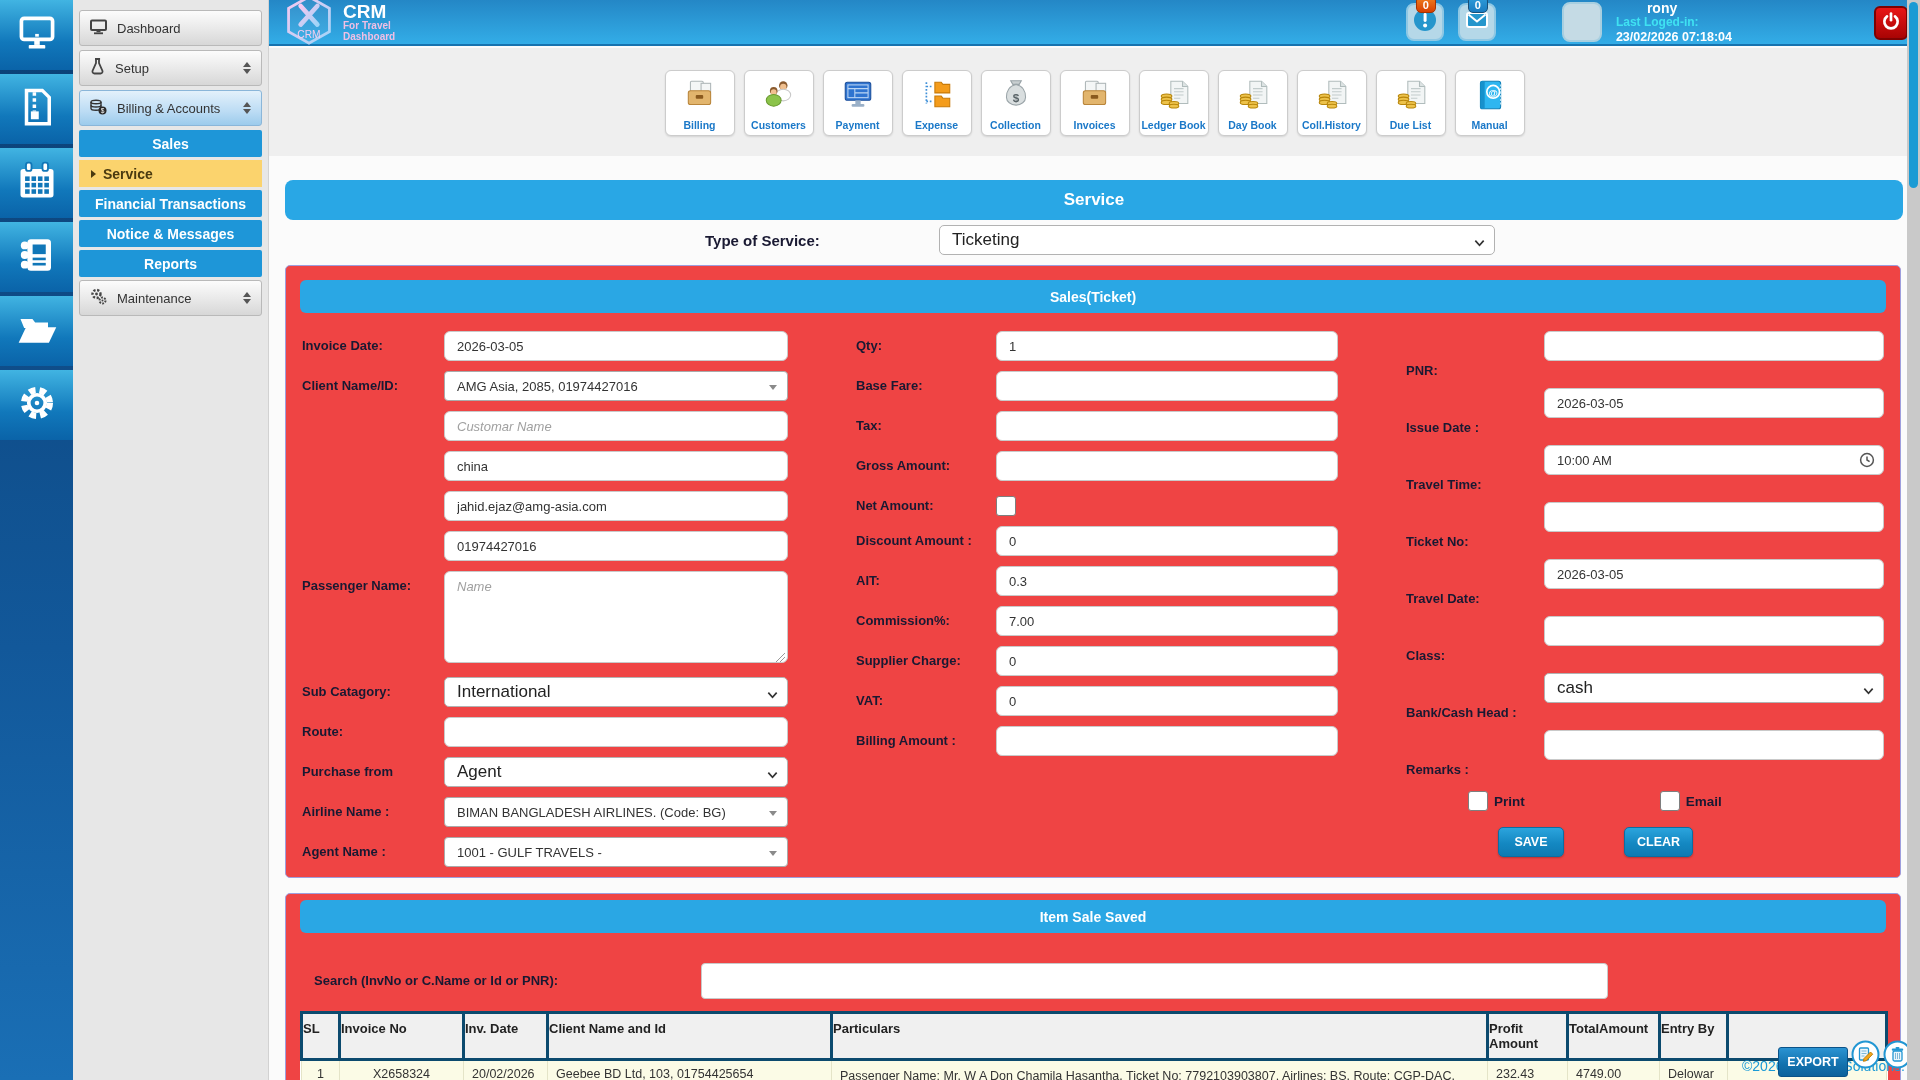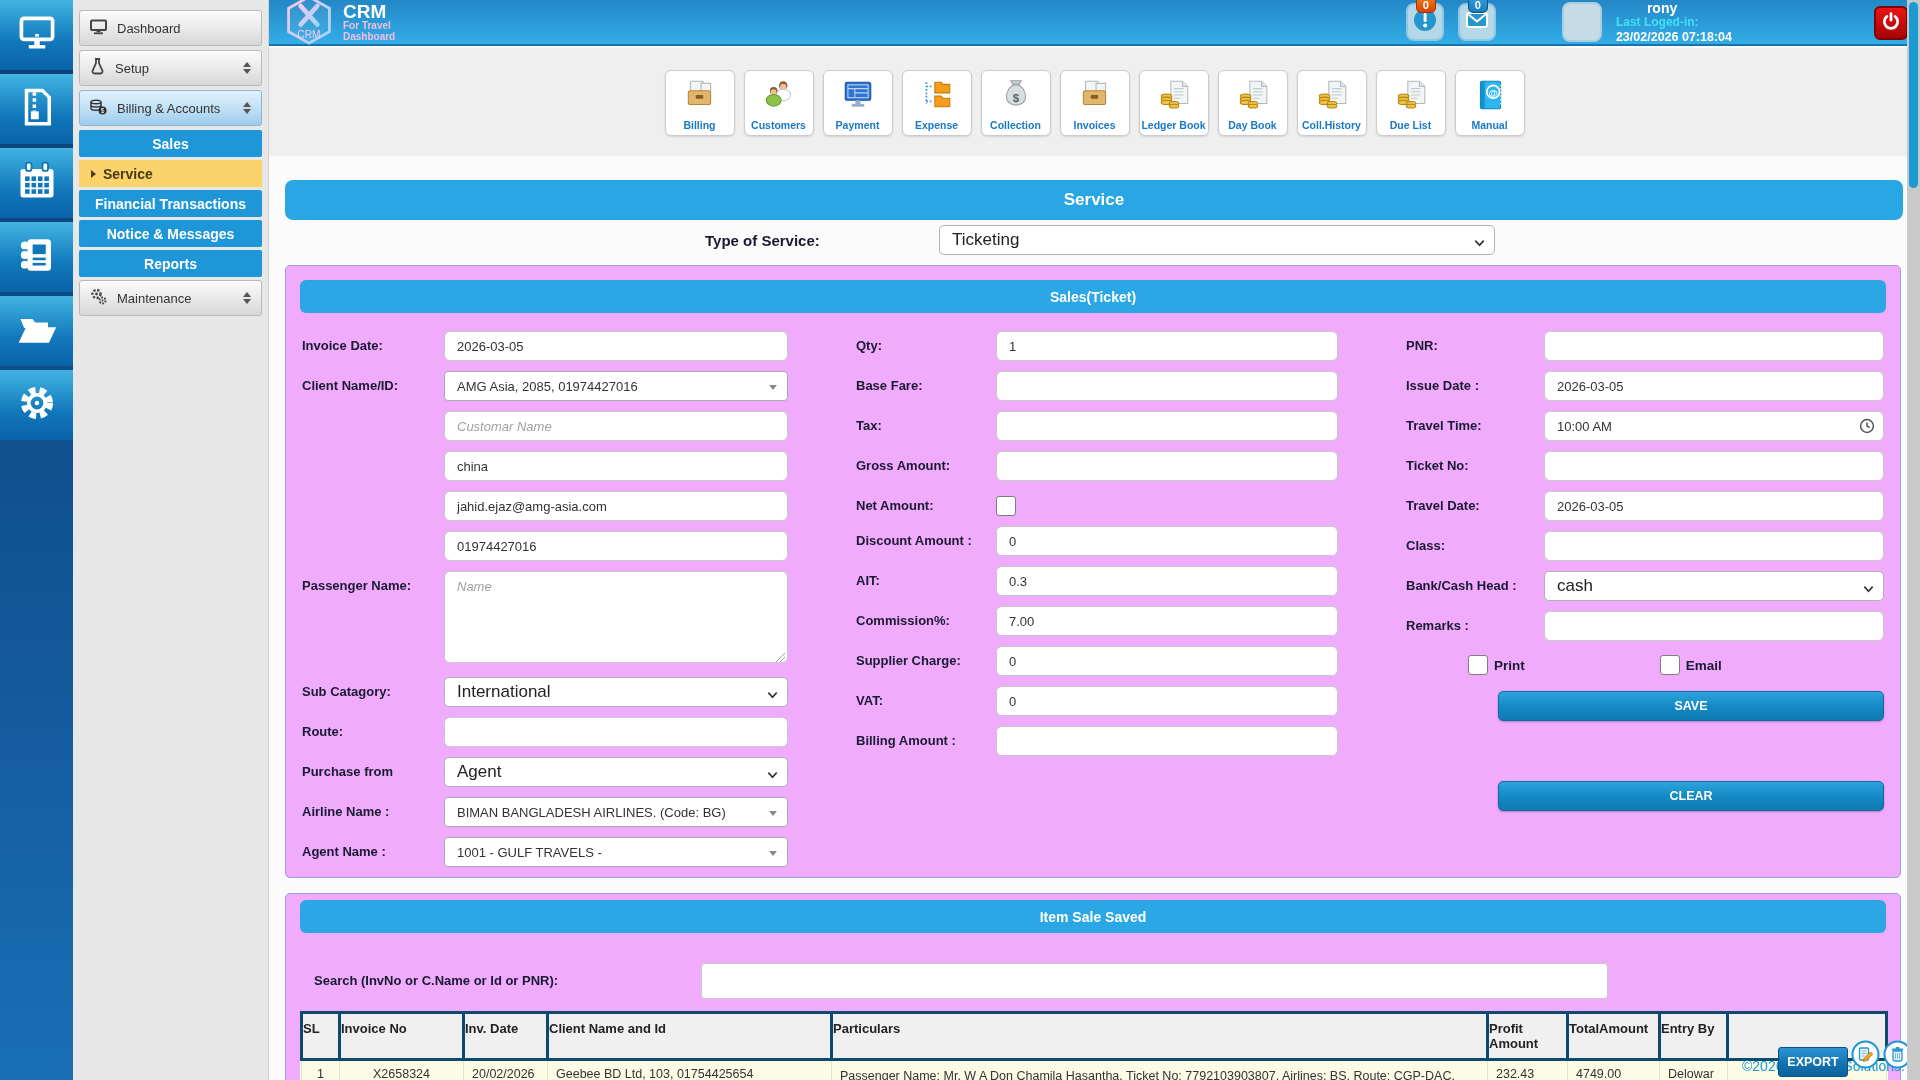--- a/index.html
+++ b/index.html
@@ -68,29 +68,29 @@
 
   
   .service-bar { position:absolute; left:285px; top:180px; width:1618px; height:40px; background:#29a7e5;
     border-radius:8px; display:flex; align-items:center; justify-content:center;
     color:#fff; font-size:17px; font-weight:bold; }
   .type-row { position:absolute; left:285px; top:224px; width:1618px; height:34px; }
   .type-label { position:absolute; left:420px; top:8px; font-size:15px; font-weight:bold; color:#191932; }
   .type-select { position:absolute; left:654px; top:1px; width:556px; }
 
   
-  .panel { position:absolute; background:#f0abfc; border:1px solid #9e9edd; border-radius:5px; }
+  .panel { position:absolute; background:#ef4444; border:1px solid #9e9edd; border-radius:5px; }
   .form-panel { left:285px; top:265px; width:1616px; height:613px; padding:14px; }
   .sec-bar { height:33px; background:#2aa7e4; border-radius:6px; display:flex; align-items:center;
     justify-content:center; color:#fff; font-size:14px; font-weight:bold; }
   .form-cols { display:flex; justify-content:space-between; padding:18px 2px 0 2px; }
   .col-l { width:486px; } .col-m { width:482px; } .col-r { width:478px; }
   .frow { display:flex; margin-bottom:10px; }
   .flabel { flex:0 0 142px; font-size:13px; font-weight:bold; color:#191932; padding-top:7px; }
-  .col-m .flabel { flex-basis:140px; } .col-r .flabel { flex-basis:138px; }
+  .col-m .flabel { flex-basis:140px; } .col-r .flabel { flex-basis:138px;margin-top:25px; }
   .fctrl { flex:1; position:relative; }
   .inp { width:100%; height:30px; border:1px solid #c9c9c9; border-radius:6px; padding:0 12px;
     font:13px "Liberation Sans",sans-serif; color:#333; background:#fff; }
   .inp::placeholder { color:#a0a0a0; font-style:italic; }
   .tarea { width:100%; height:92px; border:1px solid #c9c9c9; border-radius:6px; padding:7px 12px;
     font:13px "Liberation Sans",sans-serif; color:#333; background:#fff; resize:none; }
   .tarea::placeholder { color:#a0a0a0; font-style:italic; }
   .resize-corner { position:absolute; right:3px; bottom:5px; width:9px; height:9px;
     background:linear-gradient(135deg,transparent 0 45%,#999 45% 52%,transparent 52% 68%,#999 68% 75%,transparent 75%); }
   .sel { height:30px; border:1px solid #b2b2b2; border-radius:5px; background:#fff; display:flex;
@@ -99,21 +99,21 @@
     align-items:center; padding:0 26px 0 12px; font-size:13px; color:#333; position:relative; cursor:pointer; }
   .chev { position:absolute; right:8px; top:8px; }
   .tri-dn { position:absolute; right:10px; top:13px; width:0; height:0;
     border-left:4px solid transparent; border-right:4px solid transparent; border-top:5px solid #8a8a8a; }
   .chk { width:20px; height:20px; border:1px solid #7e7e7e; border-radius:3px; background:#fff;
     margin-top:5px; cursor:pointer; }
   .chk-row { display:flex; align-items:center; padding-left:62px; margin:14px 0 16px 0; }
   .chk-row .chk { margin-top:0; }
   .chk-label { font-size:13.5px; font-weight:bold; color:#191932; margin-left:6px; }
   .chk-gap { width:135px; }
-  .btn-row { display:flex; padding-left:92px; gap:60px;flex-direction:column; }
+  .btn-row { display:flex; padding-left:92px; gap:60px; }
   .blue-btn { min-width:66px; height:30px; border:1px solid #0d6da2; border-radius:5px;
     background:linear-gradient(180deg,#2ba4dd 0%,#1488c2 55%,#0f7ab2 100%);
     color:#fff; font-size:12.5px; font-weight:bold; display:flex; align-items:center;
     justify-content:center; padding:0 12px; cursor:pointer; box-shadow:0 1px 2px rgba(0,0,0,0.25); }
   .clock-ic { position:absolute; right:9px; top:7px; }
 
   
   .item-panel { left:285px; top:893px; width:1616px; height:260px; padding:6px 14px 0 14px; }
   .search-row { position:relative; height:38px; margin-top:30px; }
   .search-label { position:absolute; left:14px; top:10px; font-size:13px; font-weight:bold; color:#191932; }

